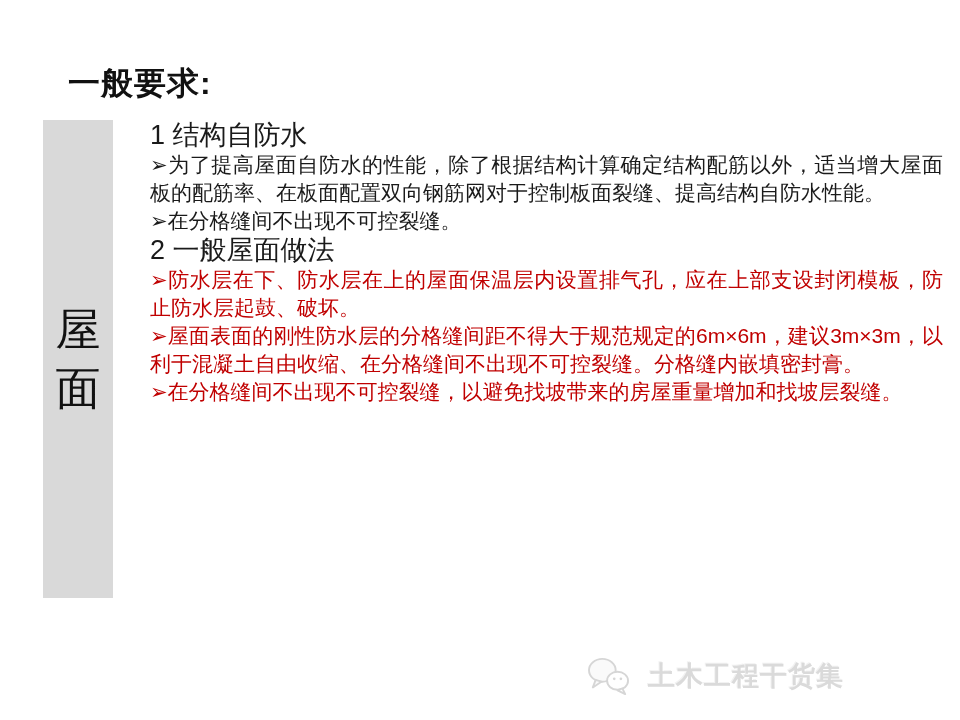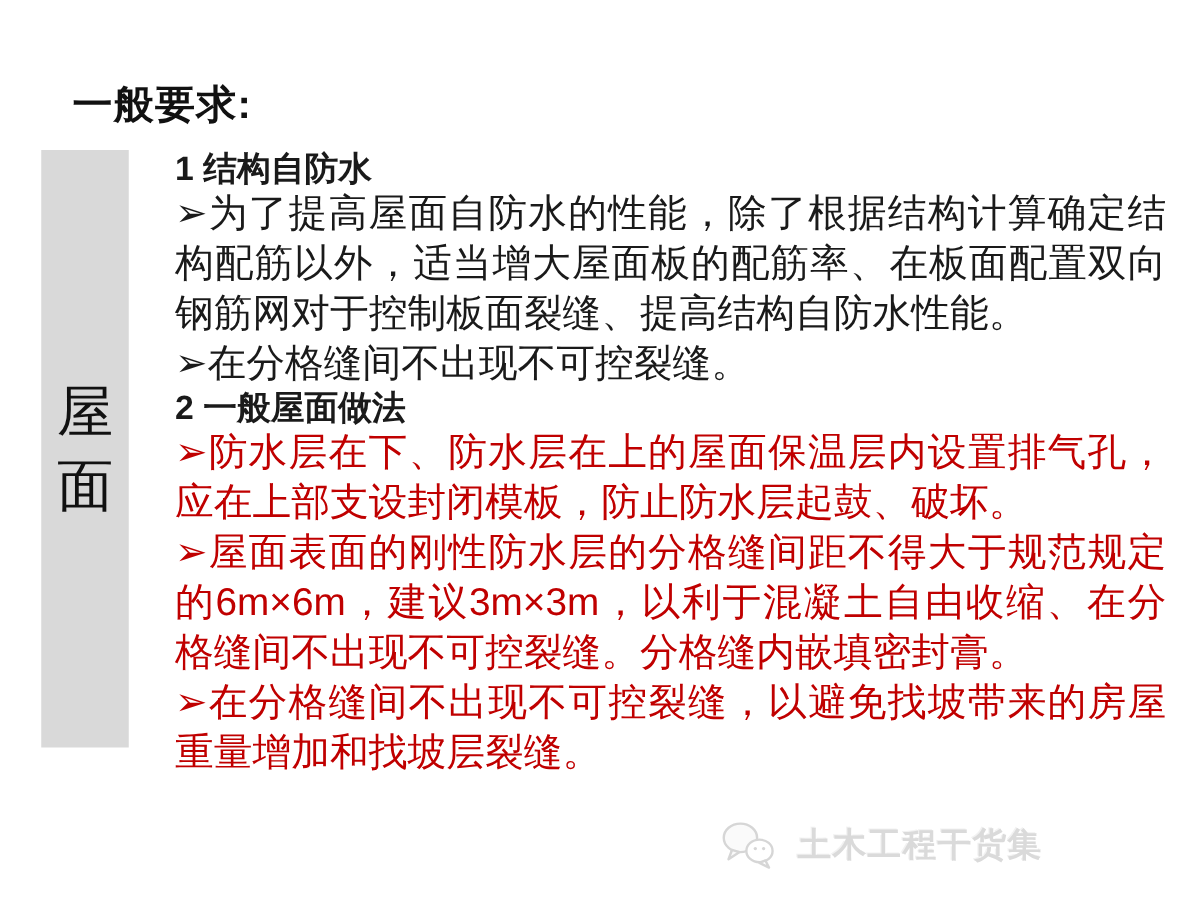--- a/index.html
+++ b/index.html
@@ -6,20 +6,21 @@
   body {
     width: 960px; height: 720px;
     background: #ffffff;
     font-family: "Liberation Sans", sans-serif;
     overflow: hidden;
   }
   .slide {
     position: relative;
     width: 864px; height: 720px;
     background: #ffffff;
+    margin-left: 10px;
   }
   .slide-title {
     position: absolute;
     left: 58px; top: 62px;
     font-size: 32px;
     font-weight: 600;
     color: #111111;
     letter-spacing: 1px;
     white-space: nowrap;
   }
@@ -40,28 +41,28 @@
     color: #111111;
     font-weight: 500;
   }
   .content {
     position: absolute;
     left: 140px; top: 120px;
     width: 793px;
     color: #1a1a1a;
   }
   .block {
-    font-size: 31px;
-    line-height: 40px;
+    font-size: 21px;
+    line-height: 28px;
     text-align: justify;
   }
   .block.heading {
     font-size: 27px;
     line-height: 31px;
-    font-weight: bold;
+    font-weight: normal;
     text-align: left;
   }
   .block.red { color: #c00000; }
   .footer-logo {
     position: absolute;
     right: 30px; bottom: 24px;
     display: flex;
     align-items: center;
     gap: 16px;
   }

